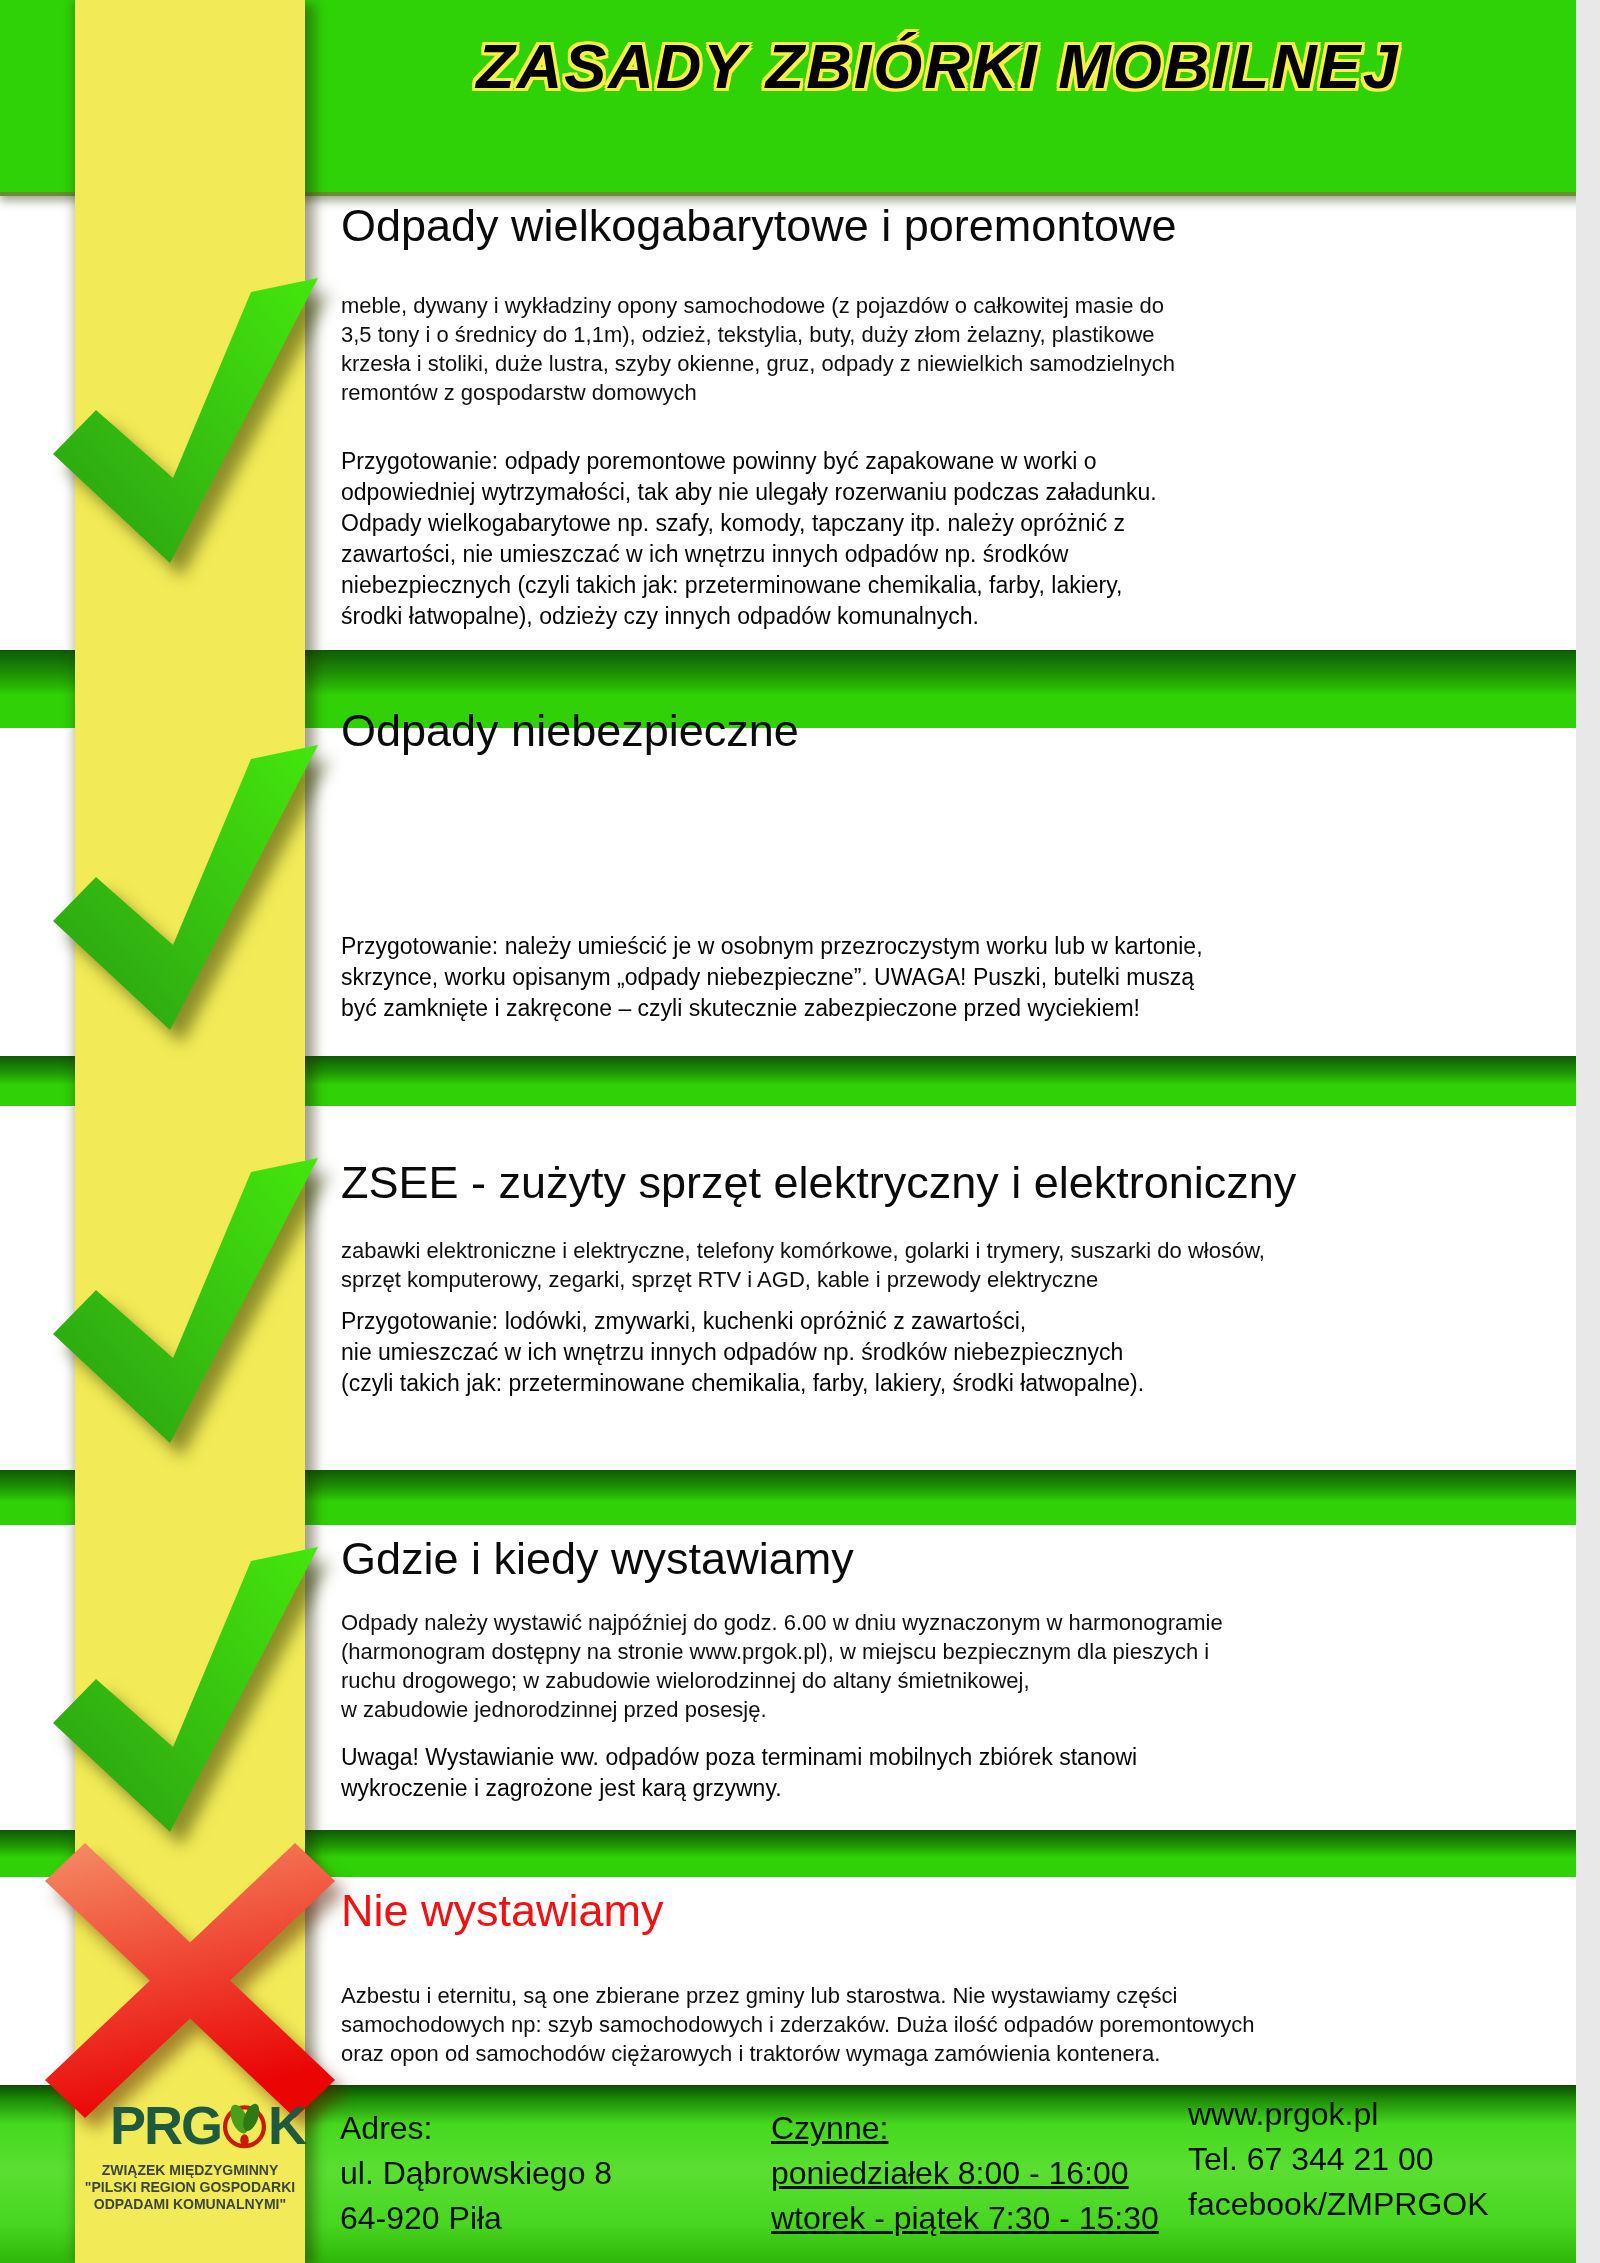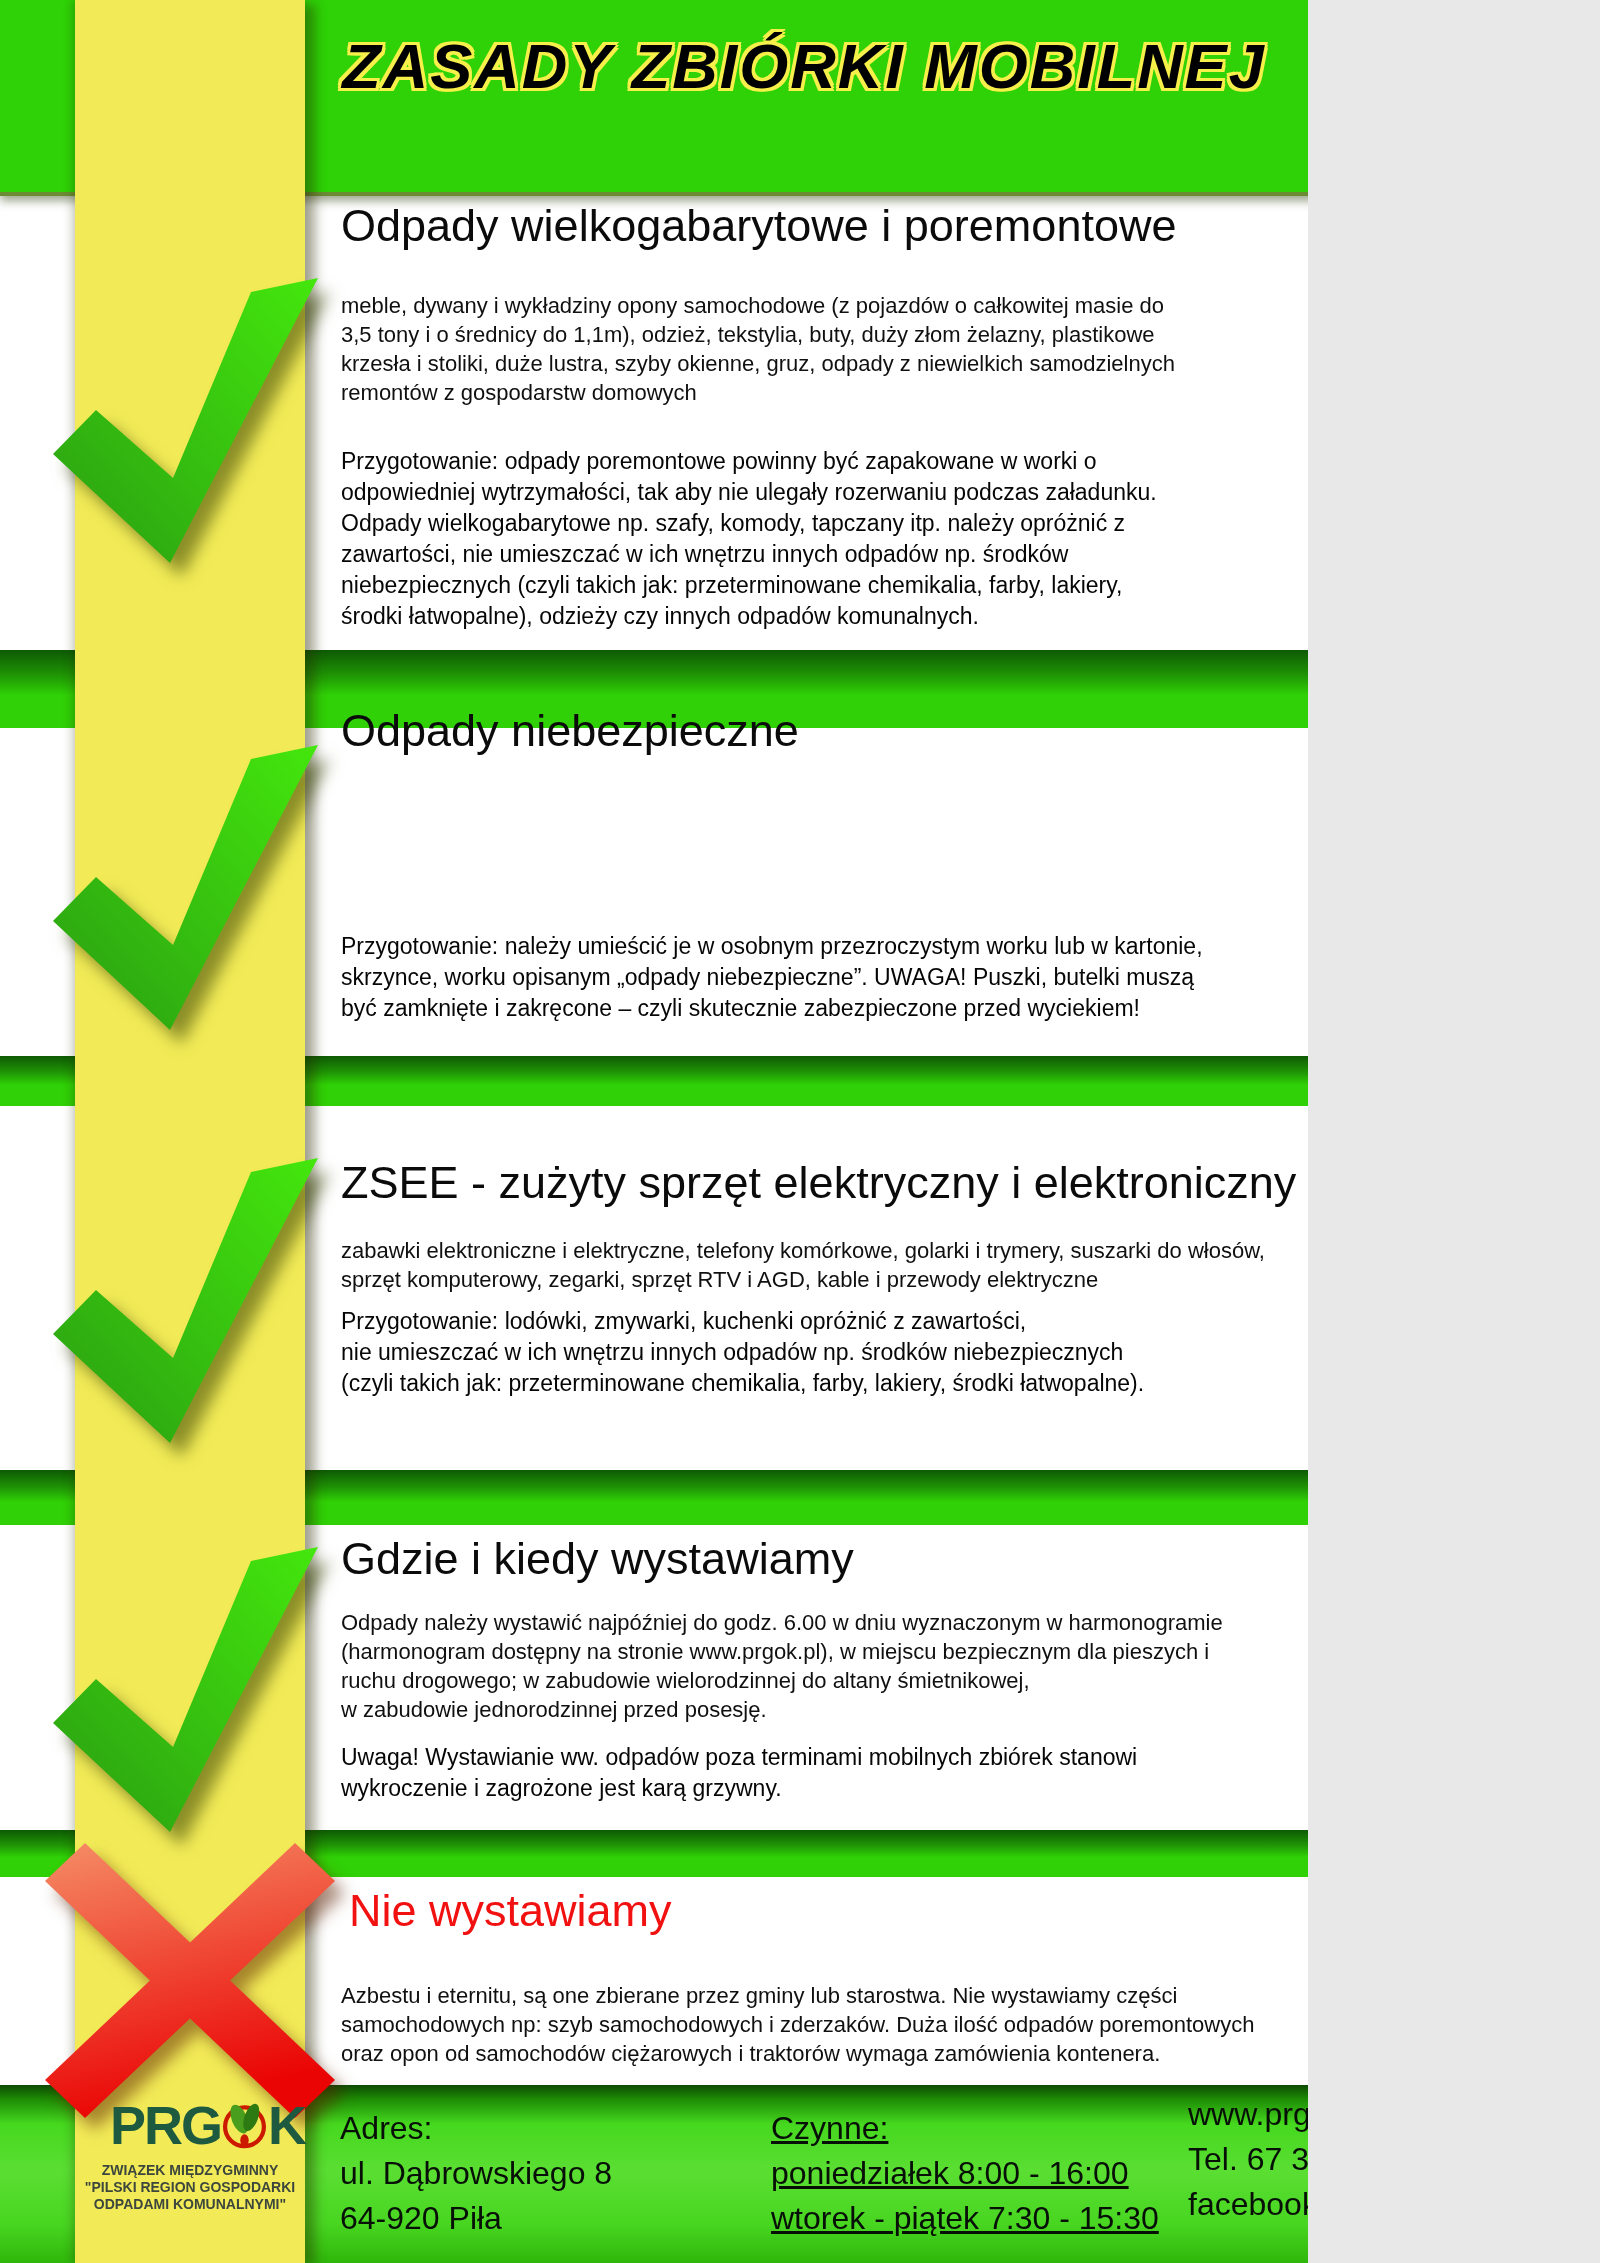--- a/index.html
+++ b/index.html
@@ -1,17 +1,17 @@
 <!DOCTYPE html>
 <html><head>
 <meta charset="utf-8">
 <style>
   html,body { margin:0; padding:0; background:#e8e8e8; }
   .page {
-    position:relative; width:1308px; height:2263px; background:#ffffff;
+    position:relative; width:1576px; height:2263px; background:#ffffff;
     font-family:"Liberation Sans", sans-serif; overflow:hidden;
   }
   .band { position:absolute; left:0; width:1600px; }
 
   .header-band {
     top:0; height:192px; background:#2ed206;
     box-shadow:0 5px 9px rgba(40,60,0,.45);
     border-bottom:4px solid #6b8c33;
   }
   .page-title {
@@ -43,21 +43,21 @@
   #check1 { left:53px; top:278px; }
   #check2 { left:53px; top:745px; }
   #check3 { left:53px; top:1158px; }
   #check4 { left:53px; top:1547px; }
   #cross  { left:45px; top:1843px; filter:drop-shadow(10px 12px 8px rgba(90,30,0,.5)); }
 
   .sec-h {
     position:absolute; left:341px; font-size:45px; line-height:1.1; color:#0b0b0b;
     white-space:nowrap;
   }
-  .sec-h.red { color:#f11111;margin-left:8px; }
+  .sec-h.red { color:#f11111; }
   .sec-body {
     position:absolute; left:341px; font-size:22px; line-height:29px; color:#101010;
     white-space:pre-line;
   }
   .sec-emph {
     position:absolute; left:341px; font-size:23px; line-height:31px; font-weight:400; color:#060606;
     white-space:pre-line;
   }
   #h1 { top:201px; }  #b1 { top:291px; }  #e1 { top:446px; }
   #h2 { top:706px; }  #b2 { top:790px; }  #e2 { top:931px; }

